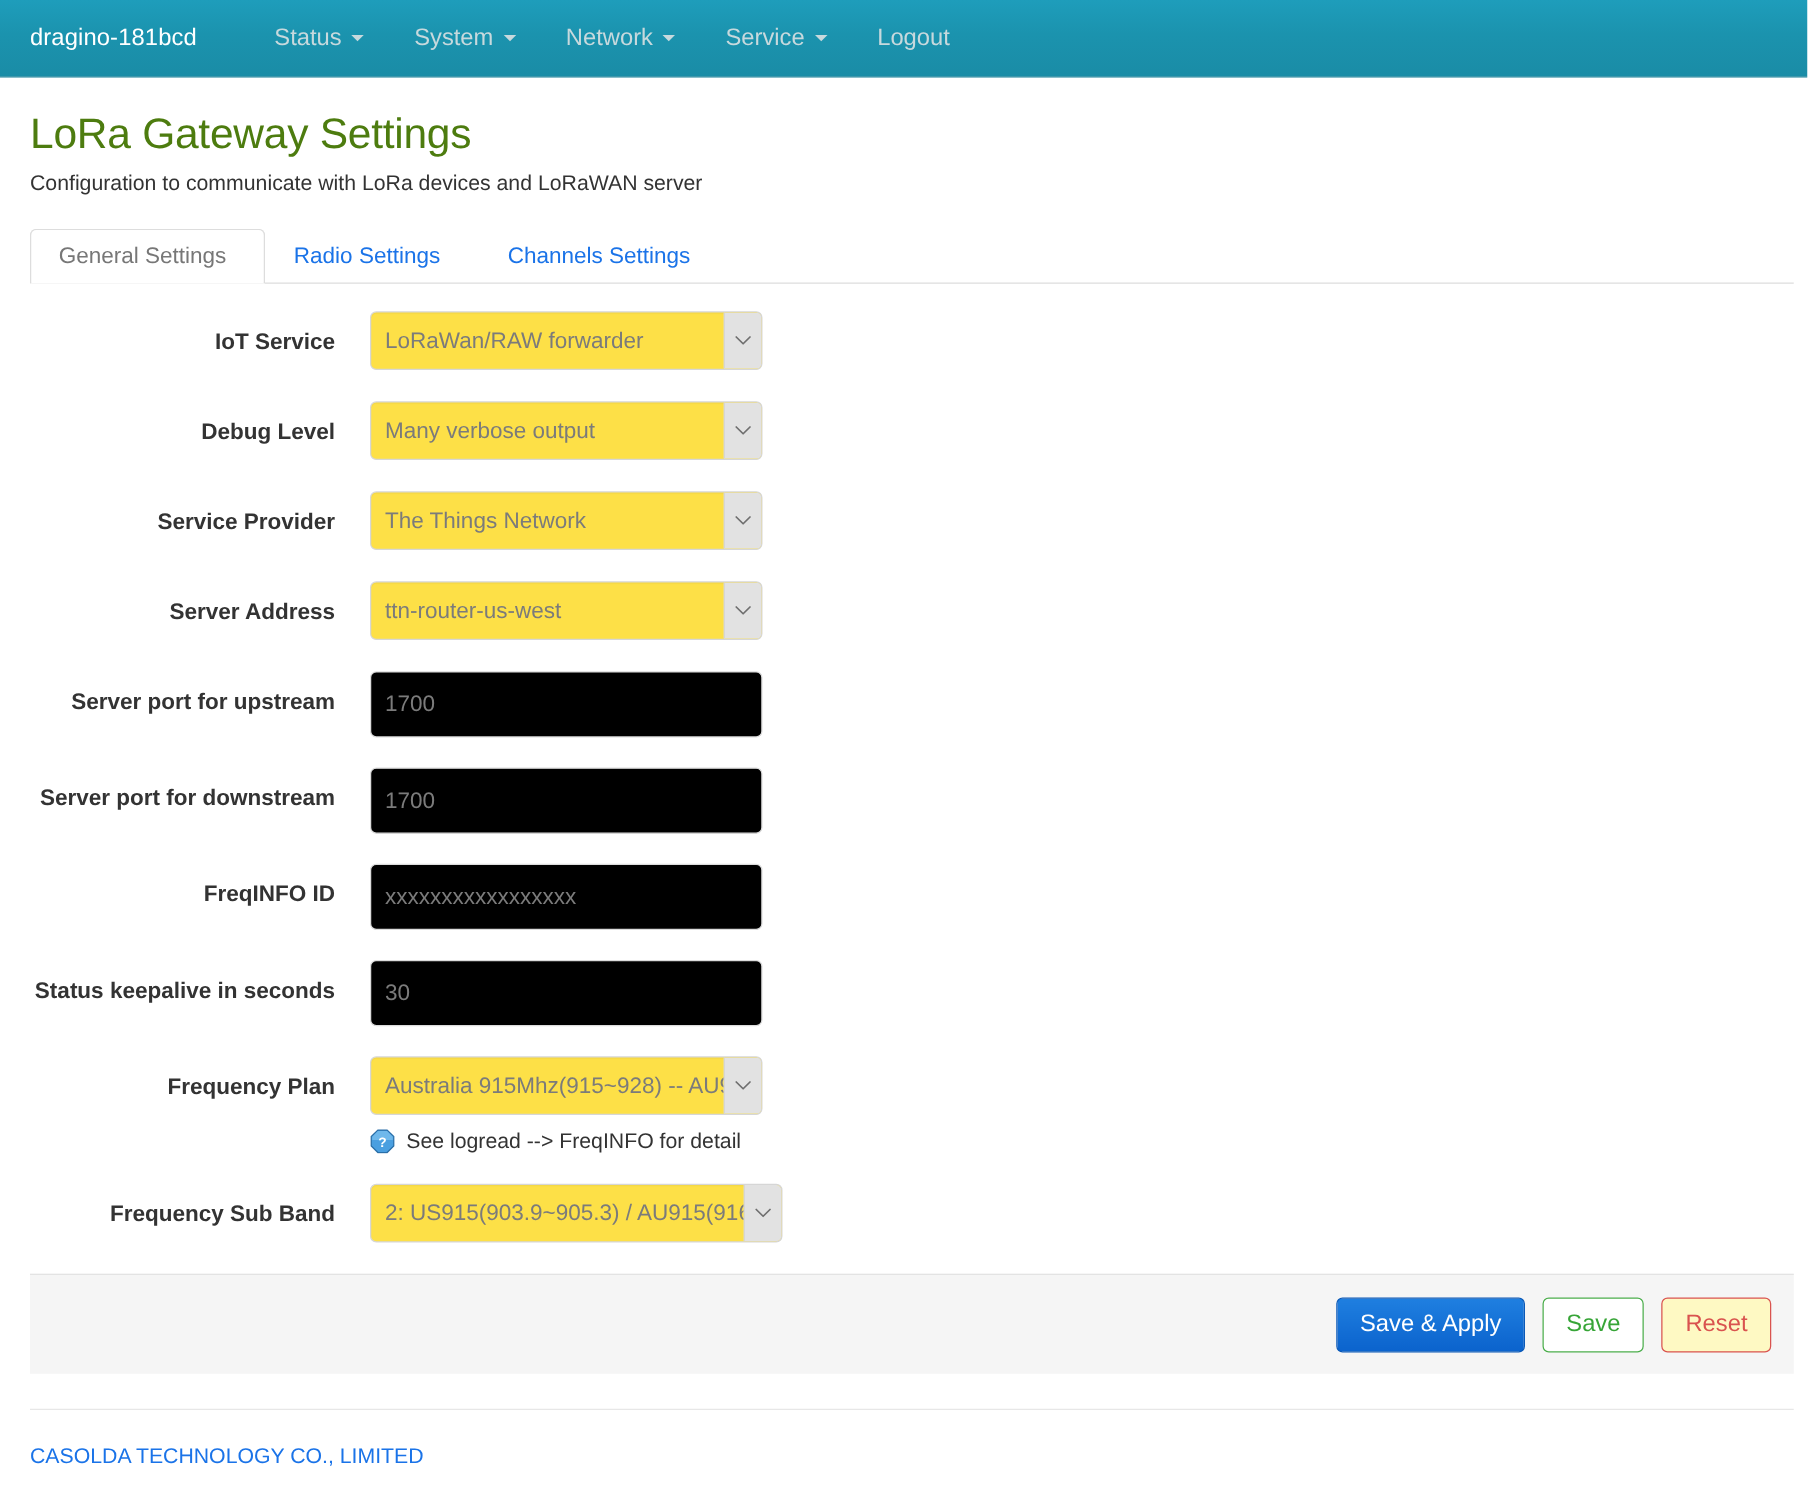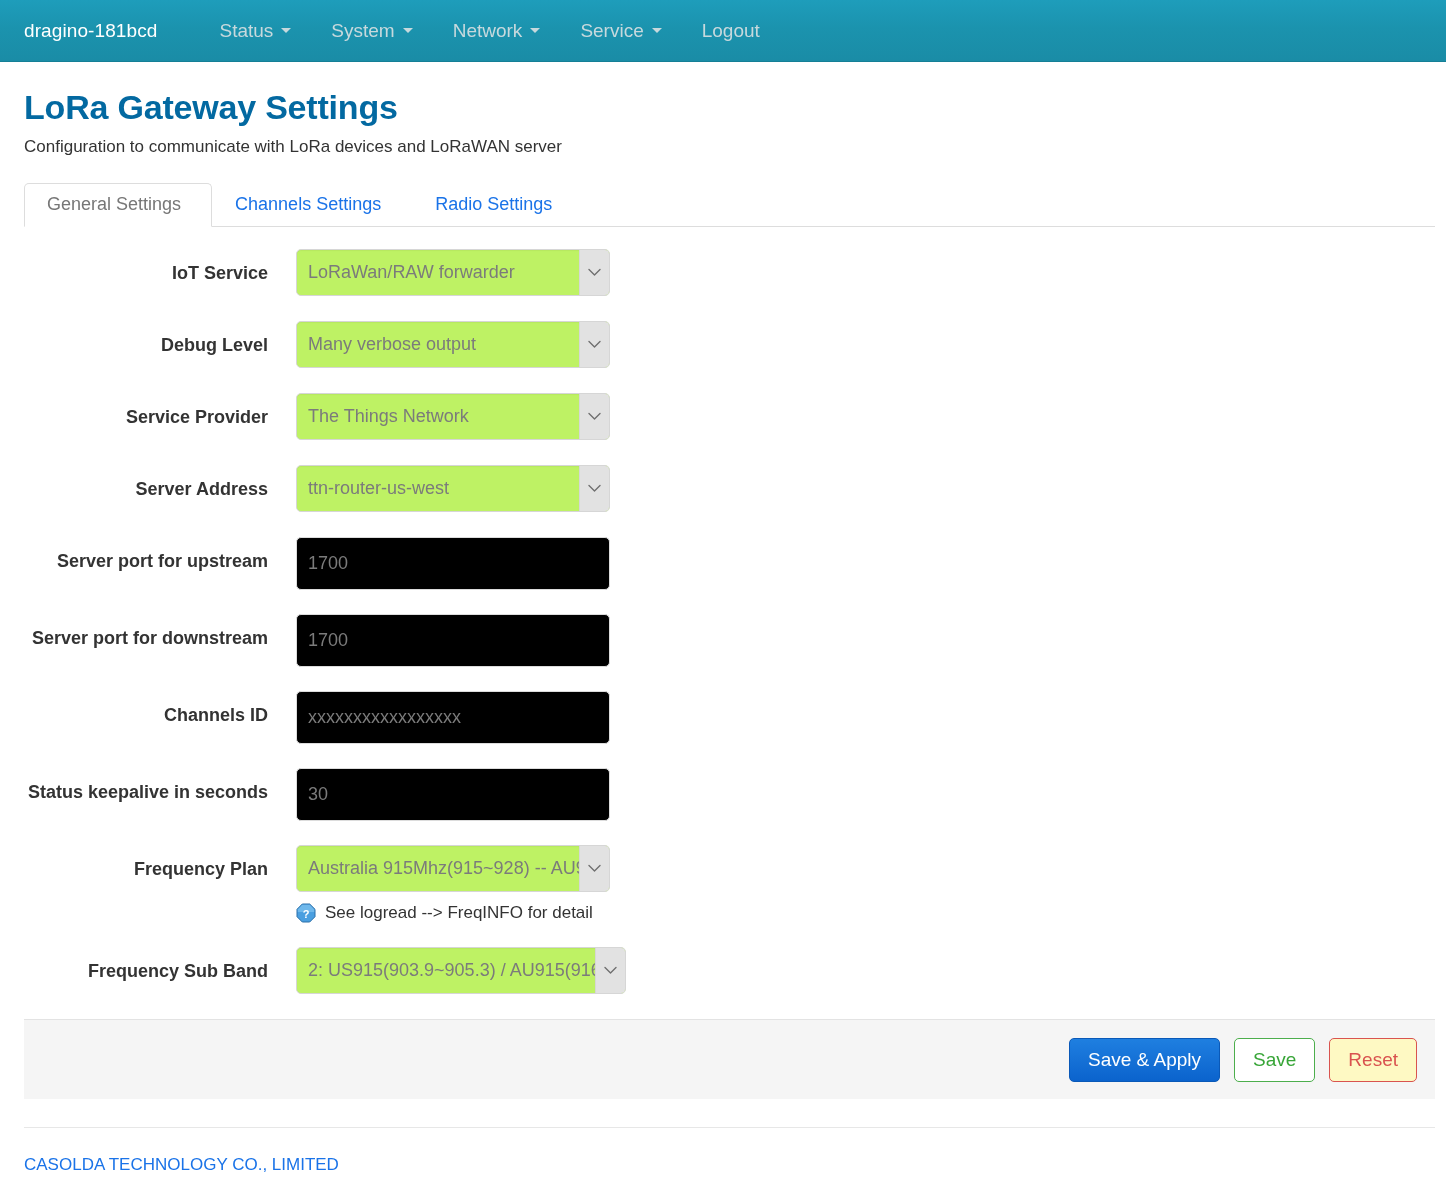--- a/index.html
+++ b/index.html
@@ -45,22 +45,22 @@
     border-right: 5px solid transparent;
     border-top: 5px solid #c7d9dd;
   }
 
   
   .container {
     padding: 0 24px 0 24px;
   }
   h1.page-title {
     font-size: 34px;
-    font-weight: bold;
-    color: #0369a1;
+    font-weight: normal;
+    color: #4d7c0f;
     margin: 26px 0 0 0;
     line-height: 1.15;
     letter-spacing: -0.2px;
   }
   .page-sub {
     font-size: 17px;
     color: #333333;
     margin: 10px 0 0 0;
   }
 
@@ -112,21 +112,21 @@
     white-space: nowrap;
     font-weight: bold;
   }
   .form-control { position: relative; }
 
   .sel {
     position: relative;
     height: 47px;
     border: 1px solid #d6d6d6;
     border-radius: 5px;
-    background: #bef264;
+    background: #fde047;
     box-shadow: inset 0 1px 1px rgba(0,0,0,0.045);
     display: flex;
     align-items: center;
     overflow: hidden;
   }
   .sel .sel-text {
     font-size: 18px;
     color: #7b7b7b;
     padding-left: 11px;
     white-space: nowrap;
@@ -255,22 +255,22 @@
   </div>
 </div>
 
 <div class="container">
 
   <h1 class="page-title">LoRa Gateway Settings</h1>
   <div class="page-sub">Configuration to communicate with LoRa devices and LoRaWAN server</div>
 
   <div class="tabs">
     <div class="tab active">General Settings</div>
+    <div class="tab">Radio Settings</div>
     <div class="tab">Channels Settings</div>
-    <div class="tab">Radio Settings</div>
   </div>
 
   <div class="form">
 
     <div class="form-row">
       <div class="form-label">IoT Service</div>
       <div class="form-control">
         <div class="sel" style="width:314px">
           <span class="sel-text">LoRaWan/RAW forwarder</span>
           <span class="sel-btn">
@@ -332,21 +332,21 @@
     </div>
 
     <div class="form-row">
       <div class="form-label">Server port for downstream</div>
       <div class="form-control">
         <input class="txt" type="text" placeholder="1700" style="">
       </div>
     </div>
 
     <div class="form-row">
-      <div class="form-label">Channels ID</div>
+      <div class="form-label">FreqINFO ID</div>
       <div class="form-control">
         <input class="txt" type="text" placeholder="xxxxxxxxxxxxxxxxx" style="">
       </div>
     </div>
 
     <div class="form-row">
       <div class="form-label">Status keepalive in seconds</div>
       <div class="form-control">
         <input class="txt" type="text" placeholder="30" style="">
       </div>

